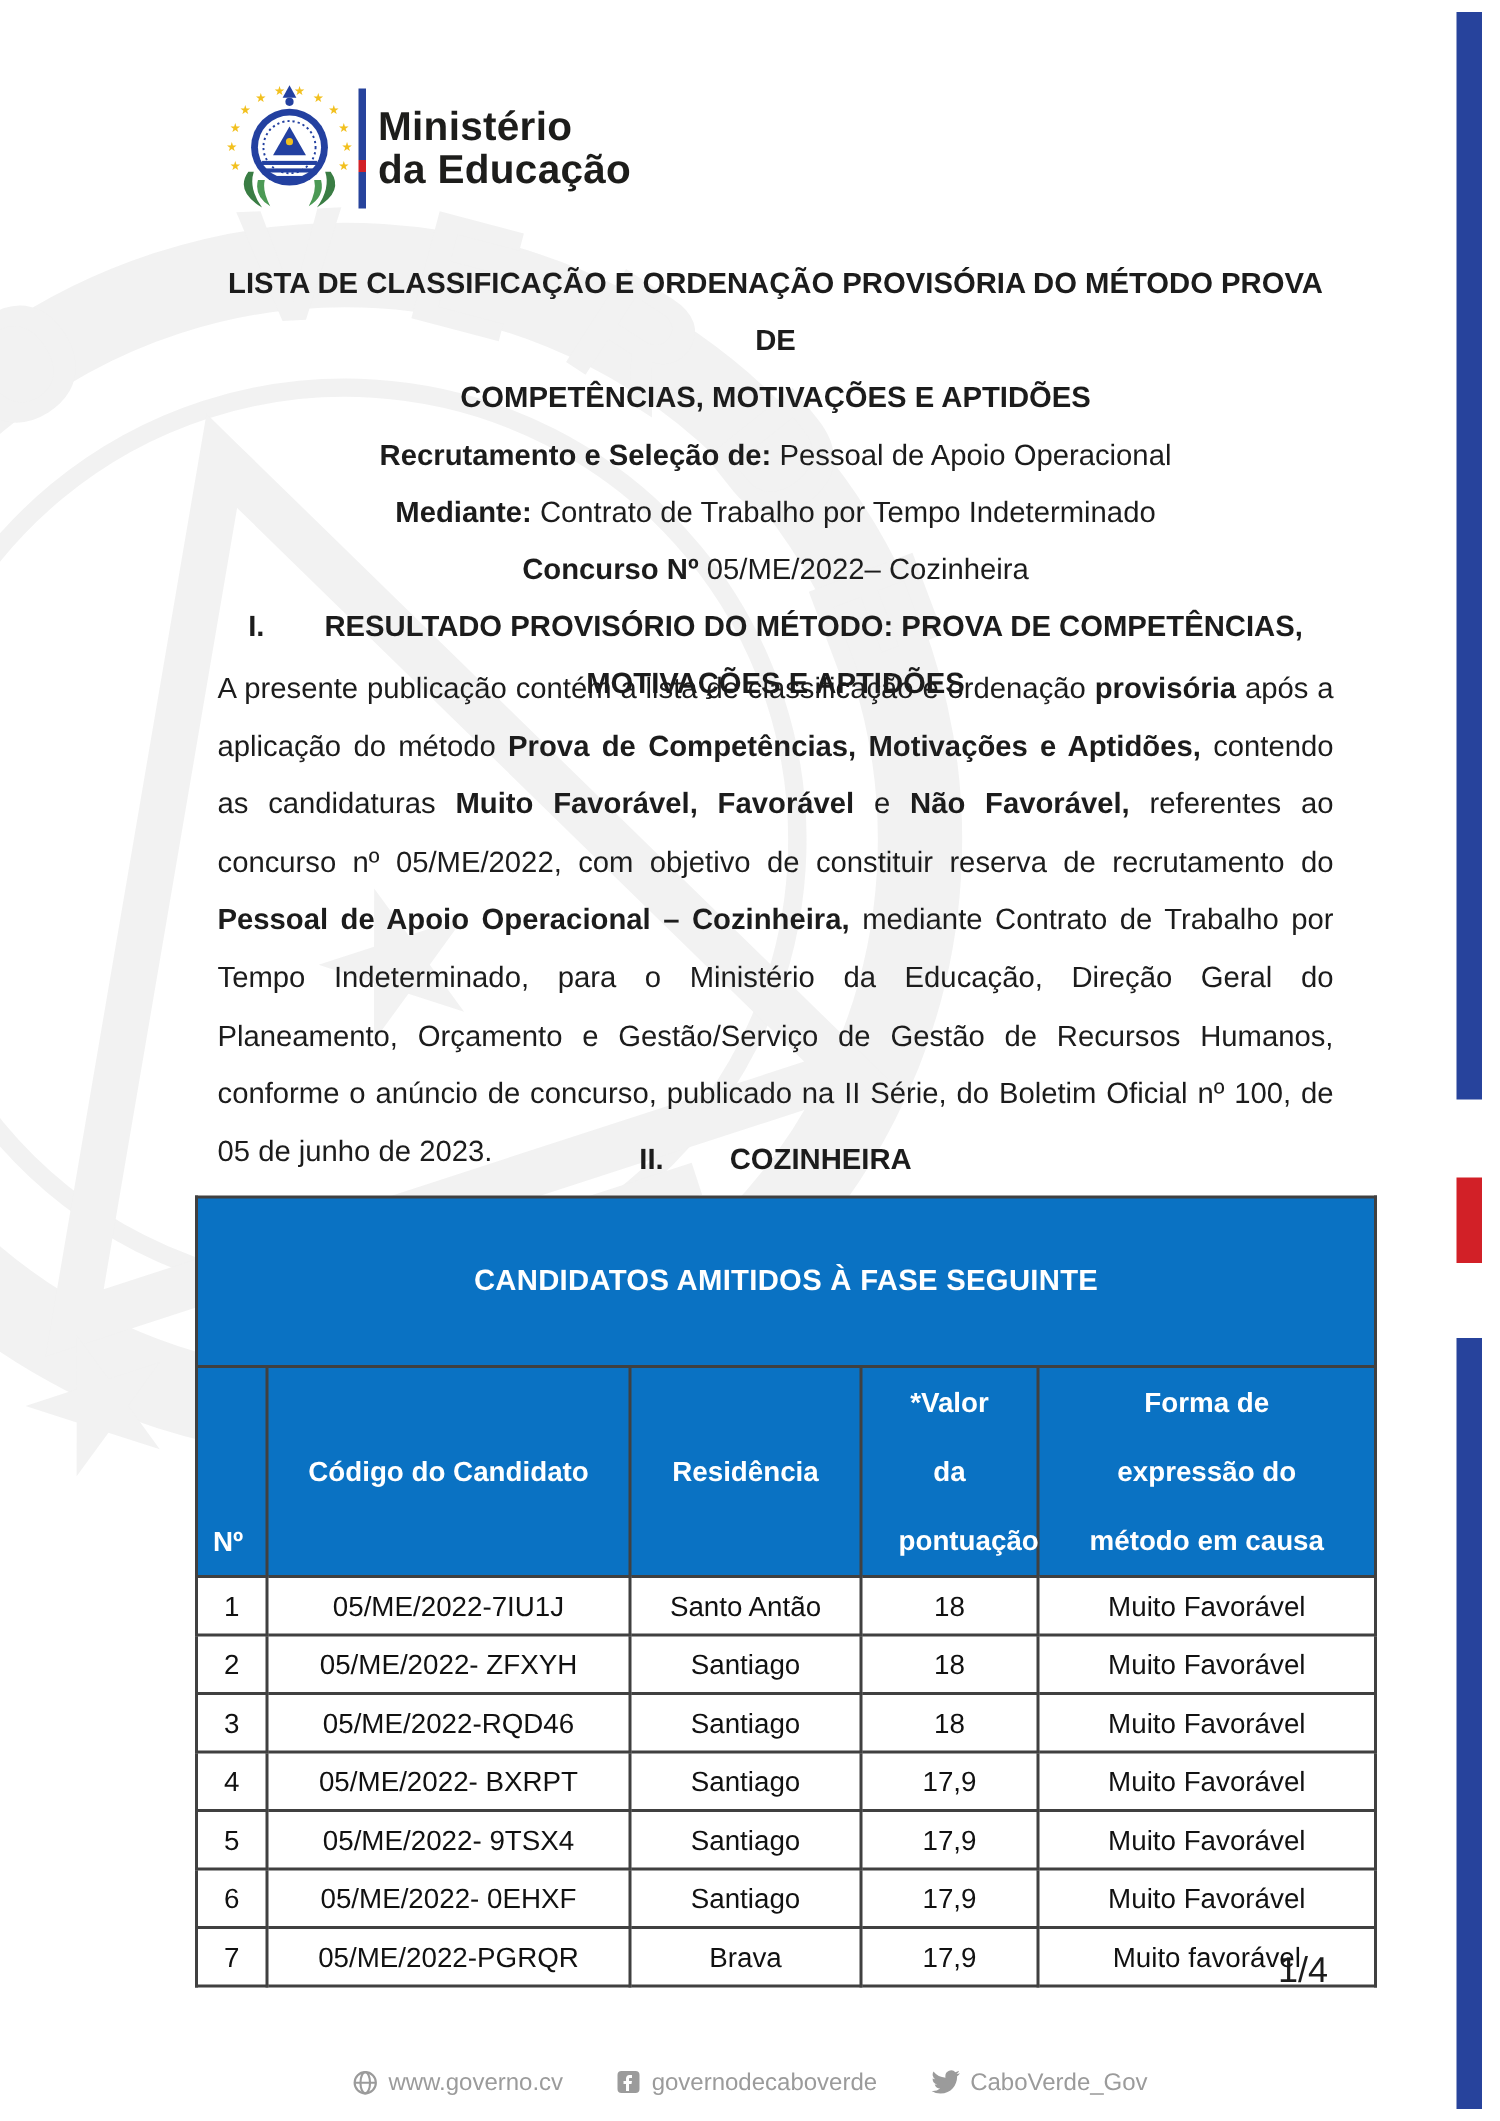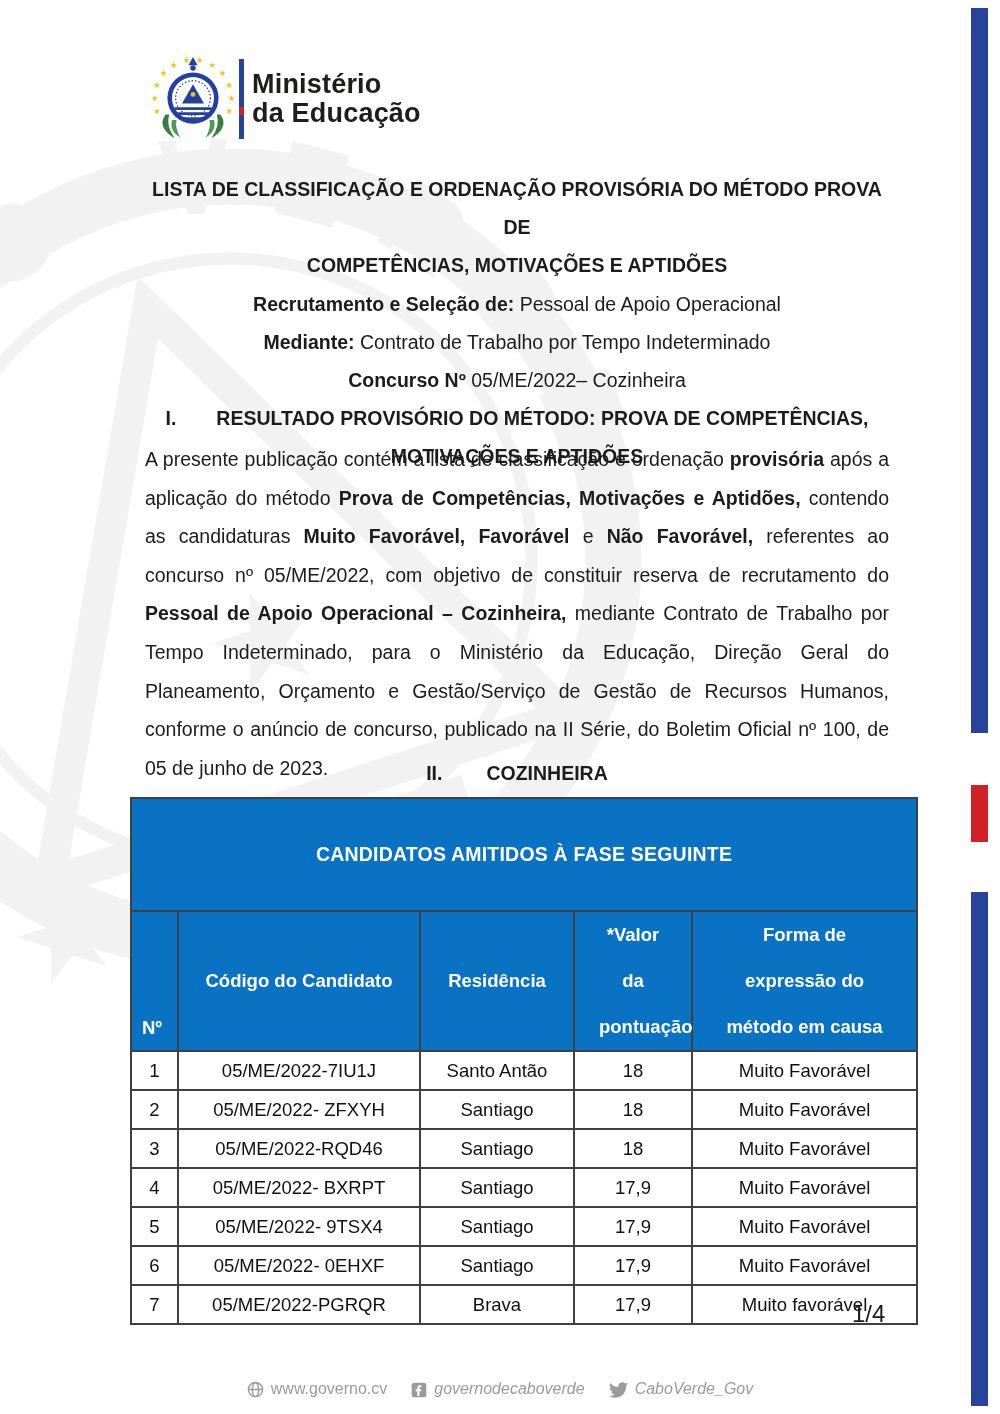--- a/index.html
+++ b/index.html
@@ -49,22 +49,22 @@
   }
   .cols th.no-col { text-align:left; vertical-align:bottom; padding:0 0 12px 10px; line-height:20px; }
   tbody td {
     height:39px; font-size:18.5px; text-align:center; vertical-align:middle; color:#111;
     background:#fff; padding:0 4px; overflow:hidden; white-space:nowrap;
   }
   
   .page-num { position:absolute; left:852px; top:1300px; font-size:24px; color:#1c1c1c; }
   .footer { position:absolute; left:0; top:1380px; width:1000px; display:flex;
     justify-content:center; align-items:center; gap:12px; color:#9b9b9b; font-size:16px; }
-  .footer .item { display:flex; align-items:flex-end; gap:7px; }
-  .footer .item + .item { margin-left:12px;font-style:italic; }
+  .footer .item { display:flex; align-items:flex-start; gap:7px; }
+  .footer .item + .item { margin-left:24px; }
   .footer svg { display:block; }
 </style>
 </head>
 <body>
 
 <div class="page">
 
   <svg class="watermark" viewBox="0 0 900 900" aria-hidden="true">
     <g transform="rotate(-18 450 450)">
       <circle cx="450" cy="450" r="375" fill="none" stroke="#222" stroke-width="55"></circle>

